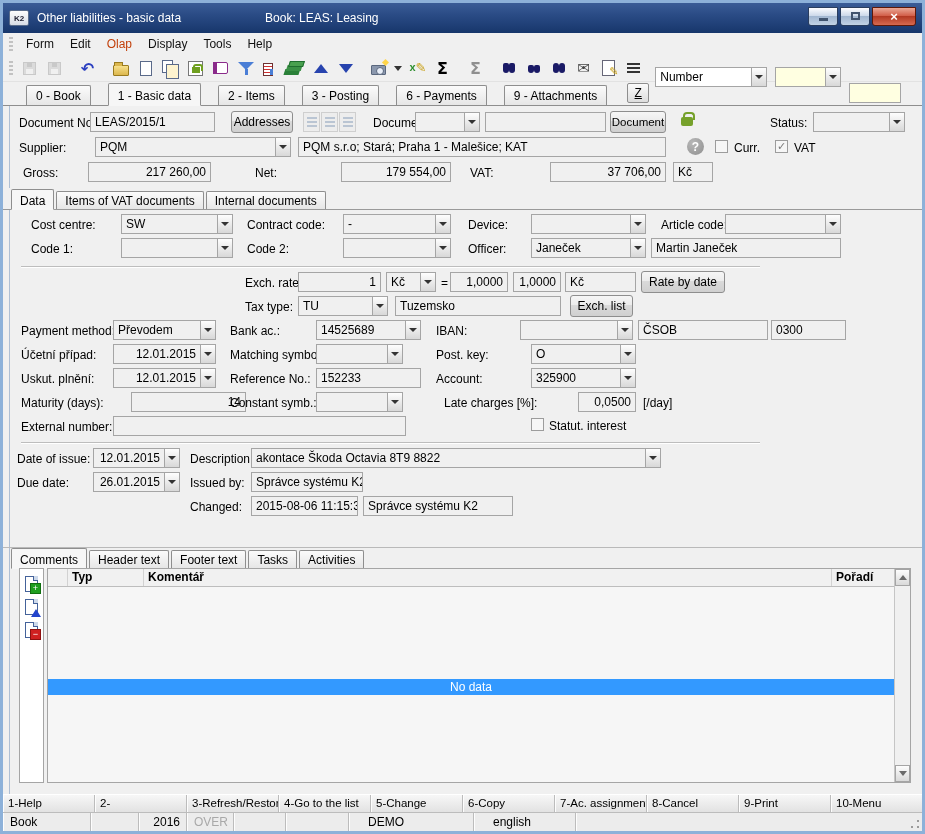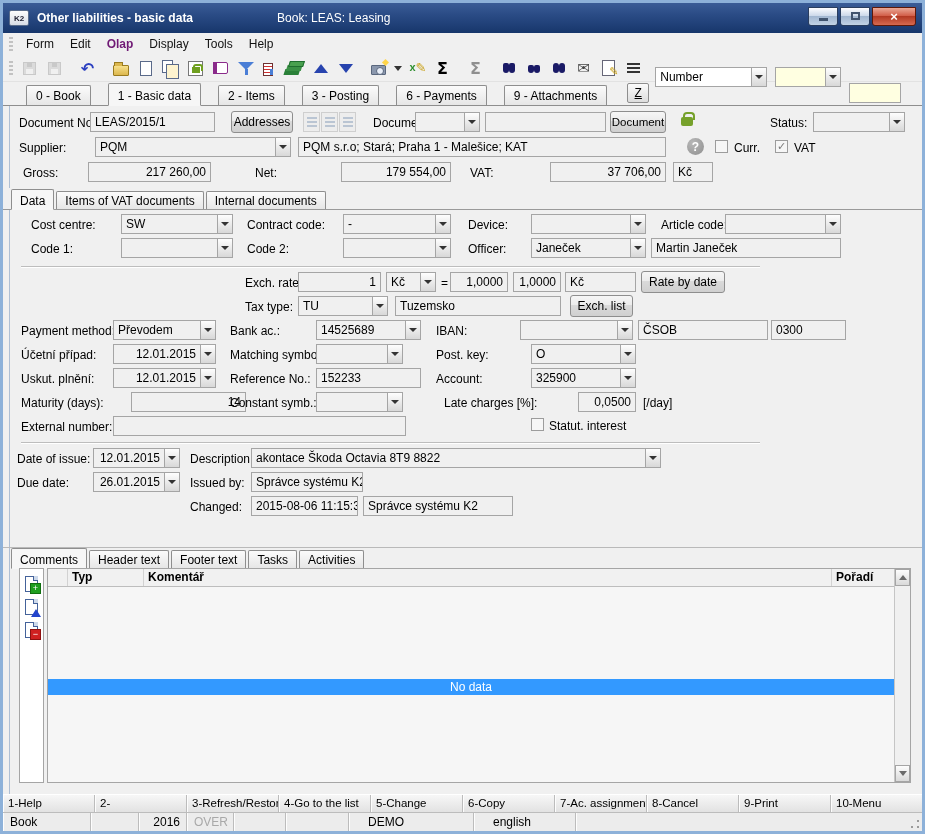--- a/index.html
+++ b/index.html
@@ -1,32 +1,32 @@
 <!DOCTYPE html>
 <html><head>
 <meta charset="utf-8">
 <style>
   html,body{margin:0;padding:0;background:#cfd8e4;font-family:"Liberation Sans","DejaVu Sans",sans-serif;}
   *{box-sizing:border-box;}
   .window{position:relative;width:925px;height:834px;border:3px solid #8db1d9;background:#f0f0f0;overflow:hidden;}
   
   .titlebar{height:30px;background:linear-gradient(180deg,#3a5c97,#2a4b85 40%,#17366b);display:flex;align-items:center;color:#fff;font-size:12px;padding:0 6px;}
   .appicon{width:20px;height:16px;background:linear-gradient(#fdfdfd,#d8dde6);border:1px solid #5a6d8c;border-radius:2px;font-size:8px;font-weight:bold;color:#223;display:flex;align-items:center;justify-content:center;margin-right:8px;}
-  .wtitle{margin-right:84px;white-space:nowrap;font-weight:bold;}
+  .wtitle{margin-right:84px;white-space:nowrap;}
   .wbook{white-space:nowrap;}
   .wbtns{margin-left:auto;display:flex;gap:2px;align-items:flex-start;margin-top:-4px;}
   .wbtn{width:30px;height:19px;border:1px solid #2a3d5e;border-radius:0 0 3px 3px;background:linear-gradient(#fdfdff,#cdd9ea 45%,#9fb4cf 46%,#c3d3e6);display:flex;align-items:center;justify-content:center;color:#34465f;}
   .wbtn .minbar{width:9px;height:3px;background:#41546f;margin-top:6px;}
   .wbtn .maxbox{width:9px;height:8px;border:2px solid #41546f;background:transparent;}
   .wbtn.close{width:44px;background:linear-gradient(#eaa896,#d2604a 45%,#b03620 46%,#d76a50);border-color:#5e1808;color:#fff;font-weight:bold;font-size:13px;line-height:1;}
   
   .menubar{height:22px;display:flex;align-items:center;background:#f0f0f0;padding-left:4px;font-size:12px;}
   .grip{width:4px;height:14px;margin:0 5px 0 2px;background:repeating-linear-gradient(180deg,#c2c2c2 0 2px,transparent 2px 4px);}
   .mitem{padding:2px 8px;color:#111;}
-  .mitem.dis{color:#701a75;font-weight:bold;}
+  .mitem.dis{color:#c2410c;}
   .toolbar{height:27px;display:flex;align-items:center;background:#f0f0f0;padding-left:4px;border-bottom:1px solid #e2e2e2;}
   .tb{width:23px;height:22px;display:inline-flex;align-items:center;justify-content:center;position:relative;margin-right:2px;}
   .tb.gap{margin-left:8px;}
   .disi{opacity:.4;filter:grayscale(1);}
   .i-floppy{width:13px;height:13px;background:#b9bcc6;border:1px solid #8d90a0;position:relative;}
   .i-floppy::before{content:"";position:absolute;left:3px;top:0;width:5px;height:4px;background:#8d90a0;}
   .i-floppy::after{content:"";position:absolute;left:2px;bottom:0;width:7px;height:5px;background:#eef0f4;}
   .glyph{font-family:"DejaVu Sans",sans-serif;}
   .i-undo{color:#2b3fc0;font-weight:bold;font-size:16px;}
   .i-folder{width:16px;height:11px;background:linear-gradient(#f7e08a,#dcb74e);border:1px solid #9a7b1f;border-radius:1px;position:relative;margin-top:4px;}

